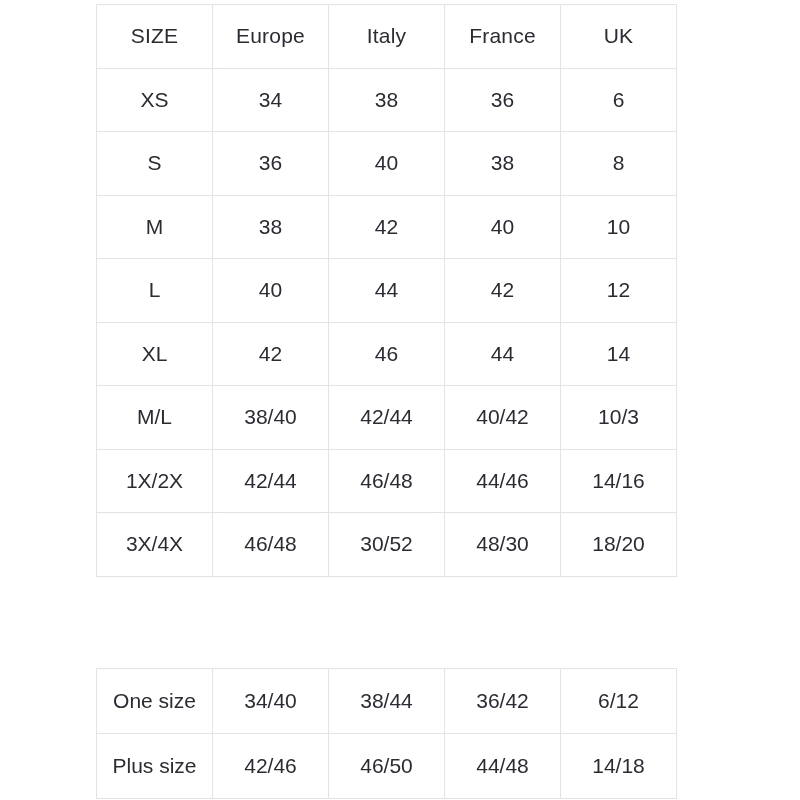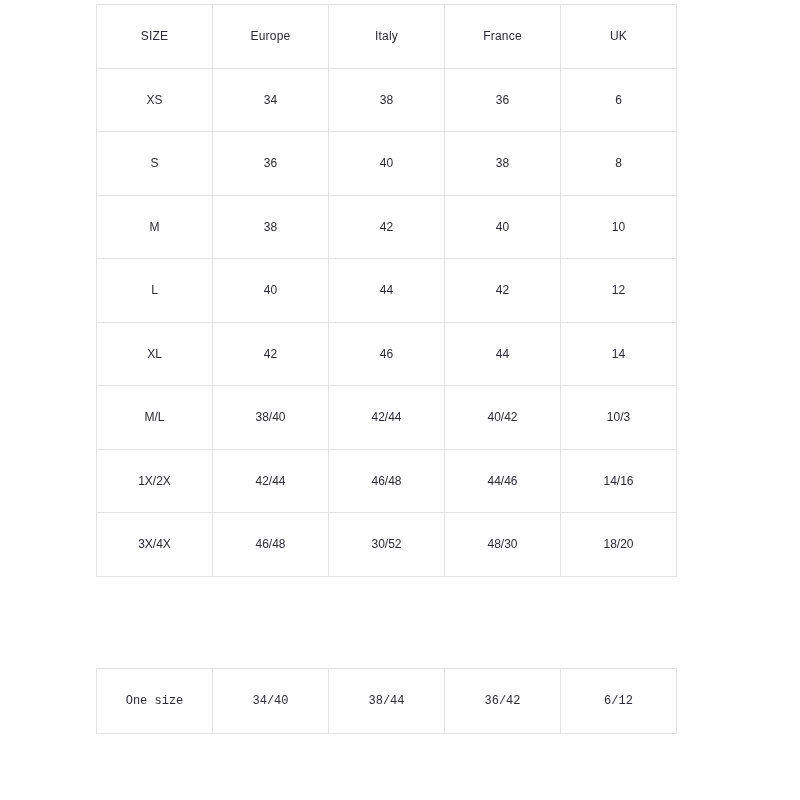--- a/index.html
+++ b/index.html
@@ -31,21 +31,21 @@
   table.size-table {
     border-collapse: collapse;
     width: 580px;
     table-layout: fixed;
   }
   table.size-table td,
   table.size-table th {
     border: 1px solid #e3e3e7;
     text-align: center;
     vertical-align: middle;
-    font-size: 12px;
+    font-size: 21px;
     color: #2b2b33;
     font-weight: 400;
     padding: 0;
     height: 62.5px;
   }
   table.size-table col.c-label { width: 116px; }
   table.size-table col.c-val   { width: 116px; }
 
   th.head-cell {
     font-weight: 700;
@@ -54,21 +54,21 @@
   }
   td.row-label {
     font-weight: 700;
     font-size: 16px;
   }
   td.row-value {
     font-weight: 400;
     font-size: 16px;
     color: #3a3a42;
   }
-  .secondary table.size-table td { height: 64px; font-family: Liberation Mono, monospace; }
+  .secondary table.size-table td { height: 64px; }
 </style>
 </head>
 <body>
 
 <div class="page">
 
   <div class="table-wrap main">
     <table class="size-table">
       <colgroup>
         <col class="c-label">
@@ -157,17 +157,24 @@
           <col class="c-val">
       </colgroup>
       <tbody>
         <tr>
           <td class="row-label">One size</td>
           <td class="row-value">34/40</td>
           <td class="row-value">38/44</td>
           <td class="row-value">36/42</td>
           <td class="row-value">6/12</td>
         </tr>
+        <tr>
+          <td class="row-label">Plus size</td>
+          <td class="row-value">42/46</td>
+          <td class="row-value">46/50</td>
+          <td class="row-value">44/48</td>
+          <td class="row-value">14/18</td>
+        </tr>
       </tbody>
     </table>
   </div>
 
 </div>
 
 </body></html>

